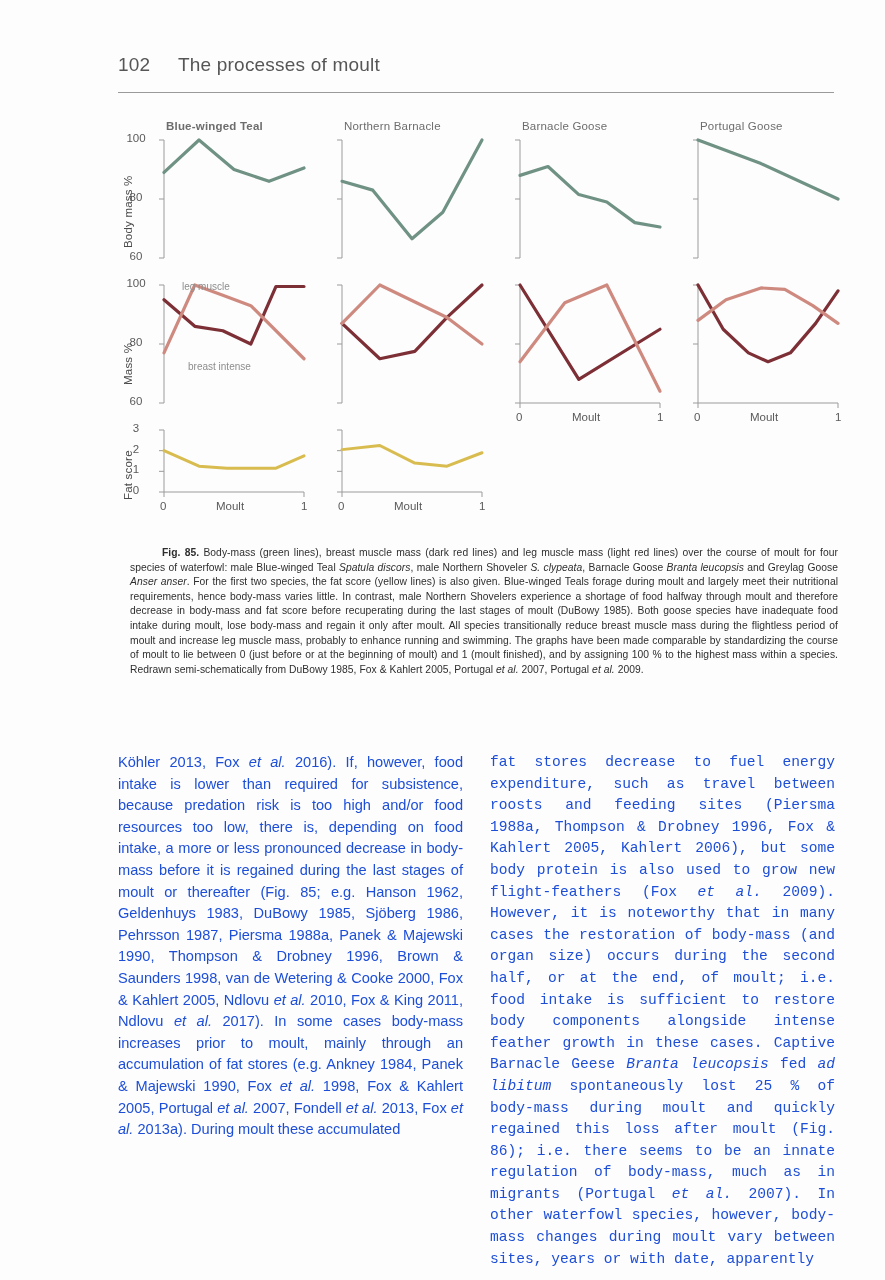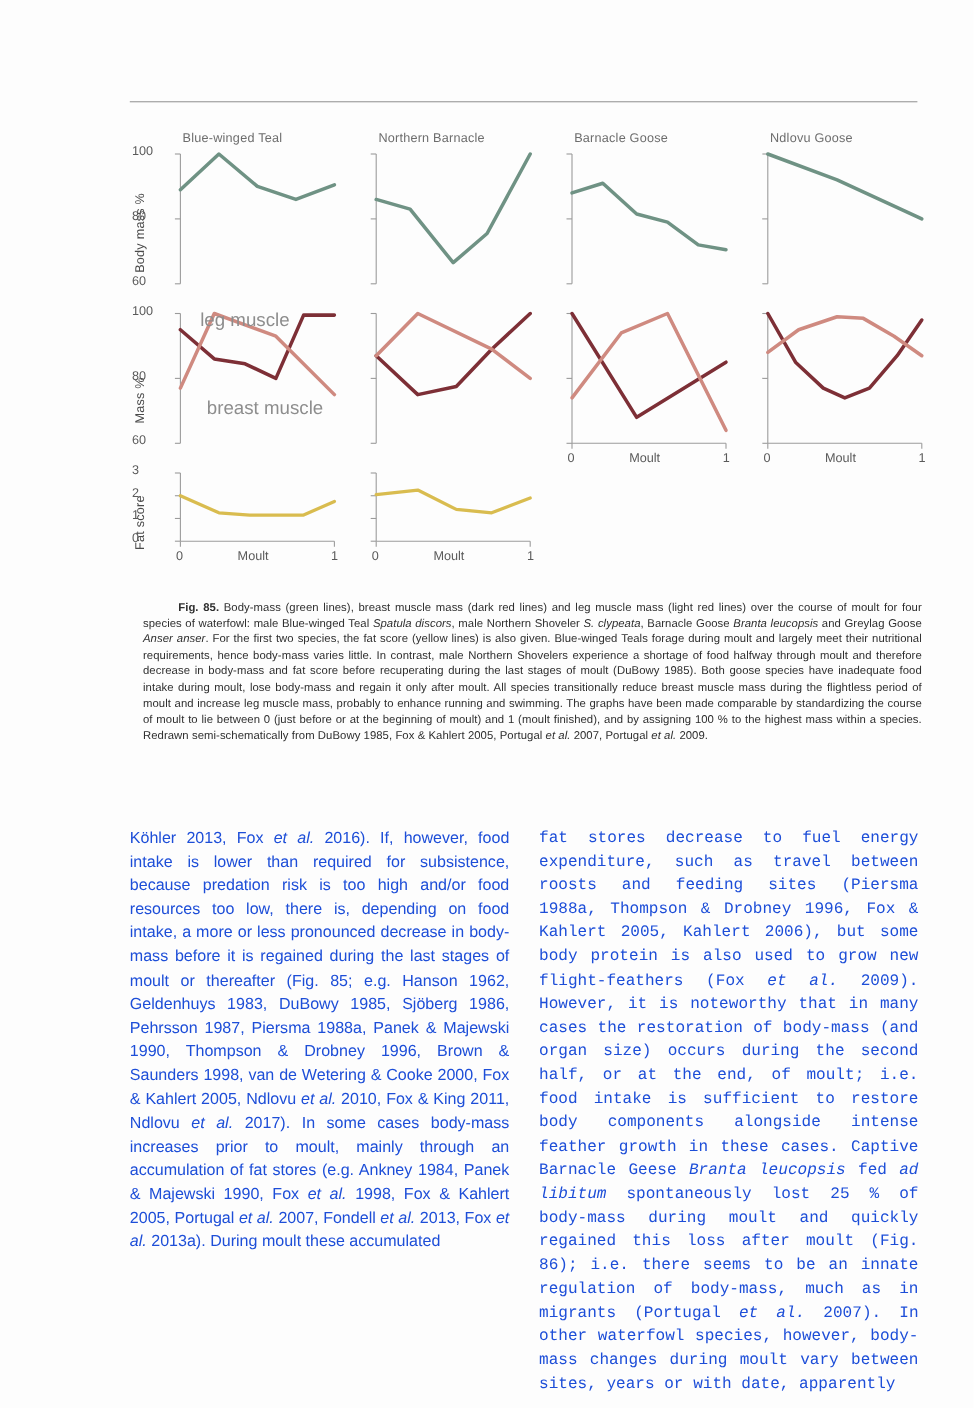--- a/index.html
+++ b/index.html
@@ -76,22 +76,22 @@
     color: #6d6d6d;
     white-space: nowrap;
     letter-spacing: .2px;
   }
   .ytick, .xtick, .xaxis-title, .series-label {
     position: absolute;
     font-size: 11.5px;
     color: #5a5a5a;
     white-space: nowrap;
   }
-  .ytick { text-align: left; }
-  .series-label { color: #8d8d8d; font-size: 17px; }
+  .ytick { text-align: center; }
+  .series-label { color: #8d8d8d; font-size: 10px; }
 
   
   .caption {
     position: absolute;
     left: 130px;
     top: 546px;
     width: 708px;
     font-size: 10.3px;
     line-height: 14.6px;
     color: #2e2e2e;
@@ -117,28 +117,32 @@
   .col i { font-style: italic; }
   .col p { margin: 0; }
 
   svg { display: block; overflow: visible; }
 </style>
 </head>
 <body>
 
 <div class="page">
 
+  <div class="runhead">
+    <span class="folio">102</span>
+    <span>The processes of moult</span>
+  </div>
   <div class="rule"></div>
 
   <div class="figure">
     <div class="panel-grid" id="panel-grid">
         <div class="row-label" style="left: 4px; top: 128px;">Body mass %</div>
         <div class="row-label" style="left: 4px; top: 265px;">Mass %</div>
         <div class="row-label" style="left: 4px; top: 380px;">Fat score</div>
-        <div class="panel-title" style="left: 48px; top: 0px;">Blue-winged Teal</div>
+        <div class="panel-title" style="left: 48px; top: 0px; font-weight: bold;">Blue-winged Teal</div>
         <svg width="154" height="120" style="position: absolute; left: 38px; top: 20px;">
           <line x1="8" x2="8" y1="0" y2="118" stroke="#9b9b9b" stroke-width="1"></line>
           <line x1="3" x2="8" y1="118" y2="118" stroke="#9b9b9b" stroke-width="1"></line>
           <line x1="3" x2="8" y1="59" y2="59" stroke="#9b9b9b" stroke-width="1"></line>
           <line x1="3" x2="8" y1="0" y2="0" stroke="#9b9b9b" stroke-width="1"></line>
           <polyline points="8,32.45 43,0 78,29.5 113,41.3 148,28.025000000000006" fill="none" stroke="#6f9284" stroke-width="3.2" stroke-linecap="round" stroke-linejoin="round"></polyline>
         </svg>
         <div class="ytick" style="left: 2px; width: 32px; top: 12px;">100</div>
         <div class="ytick" style="left: 2px; width: 32px; top: 71px;">80</div>
         <div class="ytick" style="left: 2px; width: 32px; top: 130px;">60</div>
@@ -216,21 +220,21 @@
           <line x1="3" x2="8" y1="0" y2="0" stroke="#9b9b9b" stroke-width="1"></line>
           <line x1="8" x2="148" y1="118" y2="118" stroke="#9b9b9b" stroke-width="1"></line>
           <line x1="8" x2="8" y1="118" y2="123" stroke="#9b9b9b" stroke-width="1"></line>
           <line x1="148" x2="148" y1="118" y2="123" stroke="#9b9b9b" stroke-width="1"></line>
           <polyline points="8,0 66.8,94.4 148,44.25" fill="none" stroke="#7d2f36" stroke-width="3.2" stroke-linecap="round" stroke-linejoin="round"></polyline>
           <polyline points="8,76.7 52.800000000000004,17.700000000000003 94.8,0 148,106.2" fill="none" stroke="#cf8a80" stroke-width="3.2" stroke-linecap="round" stroke-linejoin="round"></polyline>
         </svg>
         <div class="xtick" style="left: 398px; top: 291px;">0</div>
         <div class="xtick" style="left: 539px; top: 291px;">1</div>
         <div class="xaxis-title" style="left: 454px; top: 291px;">Moult</div>
-        <div class="panel-title" style="left: 582px; top: 0px;">Ndlovu Goose</div>
+        <div class="panel-title" style="left: 582px; top: 0px;">Portugal Goose</div>
         <svg width="154" height="120" style="position: absolute; left: 572px; top: 20px;">
           <line x1="8" x2="8" y1="0" y2="118" stroke="#9b9b9b" stroke-width="1"></line>
           <line x1="3" x2="8" y1="118" y2="118" stroke="#9b9b9b" stroke-width="1"></line>
           <line x1="3" x2="8" y1="59" y2="59" stroke="#9b9b9b" stroke-width="1"></line>
           <line x1="3" x2="8" y1="0" y2="0" stroke="#9b9b9b" stroke-width="1"></line>
           <polyline points="8,0 71,23.599999999999994 148,59" fill="none" stroke="#6f9284" stroke-width="3.2" stroke-linecap="round" stroke-linejoin="round"></polyline>
         </svg>
         <svg width="154" height="120" style="position: absolute; left: 572px; top: 165px;">
           <line x1="8" x2="8" y1="0" y2="118" stroke="#9b9b9b" stroke-width="1"></line>
           <line x1="3" x2="8" y1="118" y2="118" stroke="#9b9b9b" stroke-width="1"></line>
@@ -239,21 +243,21 @@
           <line x1="8" x2="148" y1="118" y2="118" stroke="#9b9b9b" stroke-width="1"></line>
           <line x1="8" x2="8" y1="118" y2="123" stroke="#9b9b9b" stroke-width="1"></line>
           <line x1="148" x2="148" y1="118" y2="123" stroke="#9b9b9b" stroke-width="1"></line>
           <polyline points="8,0 33.2,44.25 58.4,67.85 78,76.7 100.4,67.85 125.6,38.349999999999994 148,5.900000000000006" fill="none" stroke="#7d2f36" stroke-width="3.2" stroke-linecap="round" stroke-linejoin="round"></polyline>
           <polyline points="8,35.400000000000006 36,14.75 71,2.950000000000003 94.8,4.424999999999997 122.8,20.650000000000006 148,38.349999999999994" fill="none" stroke="#cf8a80" stroke-width="3.2" stroke-linecap="round" stroke-linejoin="round"></polyline>
         </svg>
         <div class="xtick" style="left: 576px; top: 291px;">0</div>
         <div class="xtick" style="left: 717px; top: 291px;">1</div>
         <div class="xaxis-title" style="left: 632px; top: 291px;">Moult</div>
         <div class="series-label" style="left: 64px; top: 161px;">leg muscle</div>
-        <div class="series-label" style="left: 70px; top: 241px;">breast muscle</div>
+        <div class="series-label" style="left: 70px; top: 241px;">breast intense</div>
       </div>
   </div>
 
   <div class="caption">
     <b>Fig. 85.</b><span> Body-mass (green lines), breast muscle mass (dark red lines) and leg muscle mass (light red lines) over the course of moult for four species of waterfowl: male Blue-winged Teal </span><i>Spatula discors</i><span>, male Northern Shoveler </span><i>S. clypeata</i><span>, Barnacle Goose </span><i>Branta leucopsis</i><span> and Greylag Goose </span><i>Anser anser</i><span>. For the first two species, the fat score (yellow lines) is also given. Blue-winged Teals forage during moult and largely meet their nutritional requirements, hence body-mass varies little. In contrast, male Northern Shovelers experience a shortage of food halfway through moult and therefore decrease in body-mass and fat score before recuperating during the last stages of moult (DuBowy 1985). Both goose species have inadequate food intake during moult, lose body-mass and regain it only after moult. All species transitionally reduce breast muscle mass during the flightless period of moult and increase leg muscle mass, probably to enhance running and swimming. The graphs have been made comparable by standardizing the course of moult to lie between 0 (just before or at the beginning of moult) and 1 (moult finished), and by assigning 100 % to the highest mass within a species. Redrawn semi-schematically from DuBowy 1985, Fox &amp; Kahlert 2005, Portugal </span><i>et al.</i><span> 2007, Portugal </span><i>et al.</i><span> 2009.</span>
   </div>
 
   <div class="col left">
     <p><span>Köhler 2013, Fox </span><i>et al.</i><span> 2016). If, however, food intake is lower than required for subsistence, because predation risk is too high and/or food resources too low, there is, depending on food intake, a more or less pronounced decrease in body-mass before it is regained during the last stages of moult or thereafter (Fig. 85; e.g. Hanson 1962, Geldenhuys 1983, DuBowy 1985, Sjöberg 1986, Pehrsson 1987, Piersma 1988a, Panek &amp; Majewski 1990, Thompson &amp; Drobney 1996, Brown &amp; Saunders 1998, van de Wetering &amp; Cooke 2000, Fox &amp; Kahlert 2005, Ndlovu </span><i>et al.</i><span> 2010, Fox &amp; King 2011, Ndlovu </span><i>et al.</i><span> 2017). In some cases body-mass increases prior to moult, mainly through an accumulation of fat stores (e.g. Ankney 1984, Panek &amp; Majewski 1990, Fox </span><i>et al.</i><span> 1998, Fox &amp; Kahlert 2005, Portugal </span><i>et al.</i><span> 2007, Fondell </span><i>et al.</i><span> 2013, Fox </span><i>et al.</i><span> 2013a). During moult these accumulated</span></p>
   </div>

